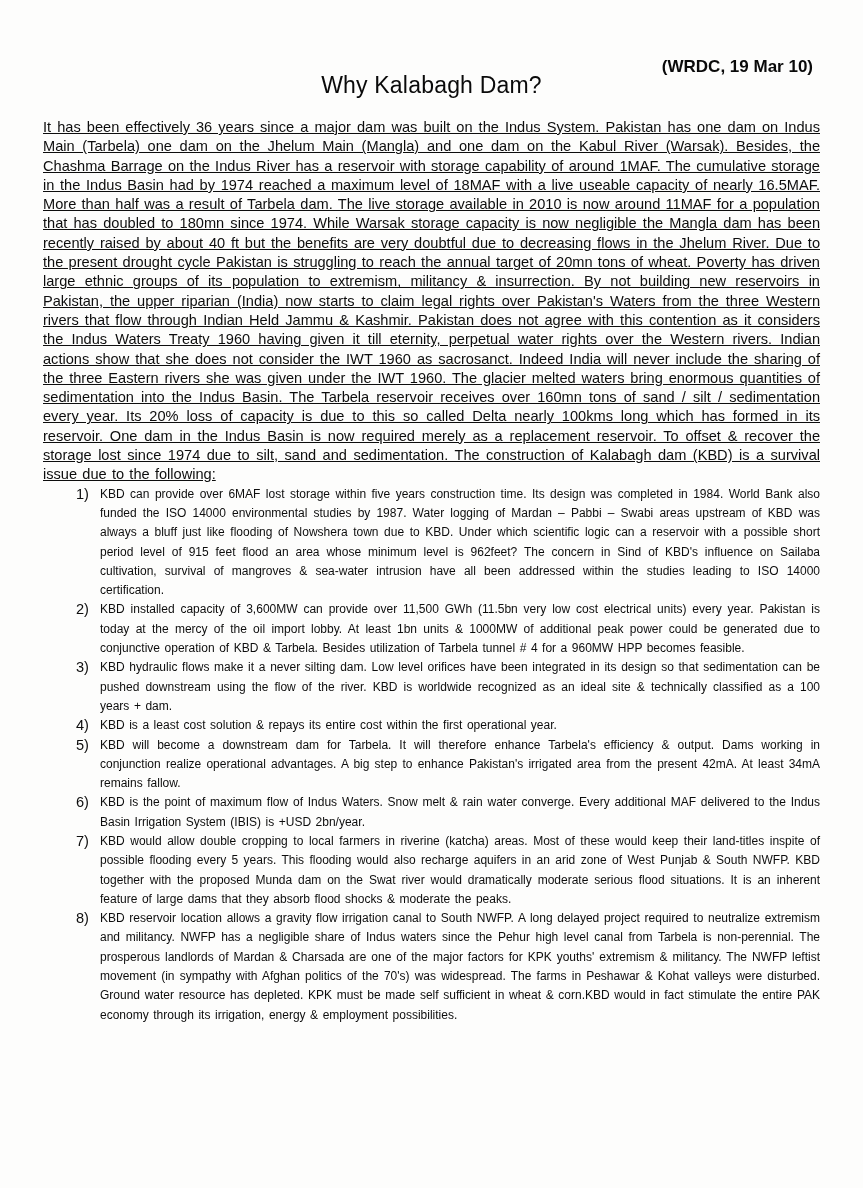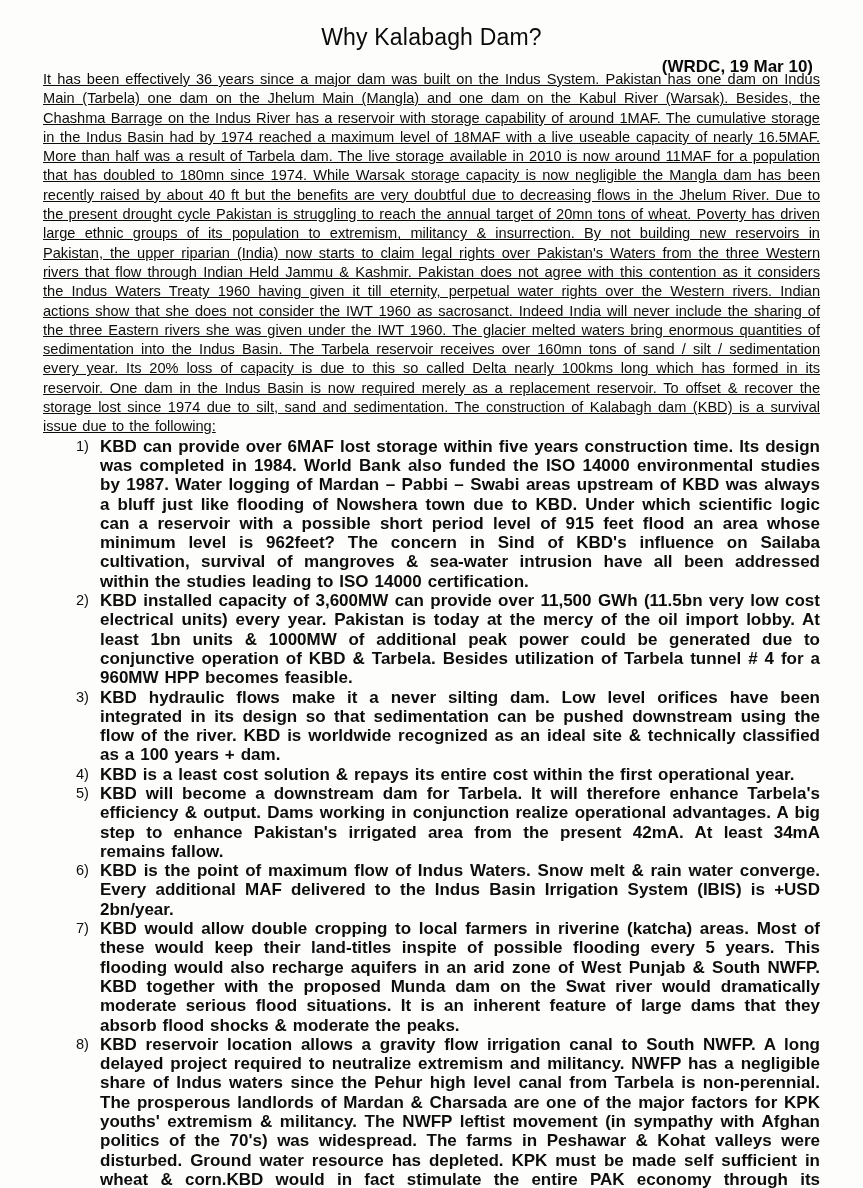--- a/index.html
+++ b/index.html
@@ -7,21 +7,21 @@
     width: 863px;
     height: 1188px;
     background: #fdfdfc;
     position: relative;
     font-family: "Liberation Sans", sans-serif;
     color: #0d0d0d;
     overflow: hidden;
   }
   .header-row {
     position: relative;
-    padding-top: 24px;
+    padding-top: 72px;
     height: 30px;
   }
   .doc-title {
     text-align: center;
     font-size: 23px;
     font-weight: 400;
     letter-spacing: 0.2px;
     margin: 0;
     color: #0a0a0a;
   }
@@ -53,25 +53,24 @@
   .list-num {
     flex: 0 0 57px;
     box-sizing: border-box;
     padding-left: 33px;
     font-size: 14.6px;
     line-height: 19.3px;
     text-align: left;
   }
   .list-text {
     flex: 1;
-    font-size: 17px;
+    font-size: 12px;
     line-height: 19.3px;
     text-align: justify;
     word-spacing: 1.2px;
-    font-weight: bold;
   }
 </style>
 </head>
 <body>
 
 <div class="page">
 
   <div class="header-row">
     <h1 class="doc-title">Why Kalabagh Dam?</h1>
     <div class="doc-annotation">(WRDC, 19 Mar 10)</div>

